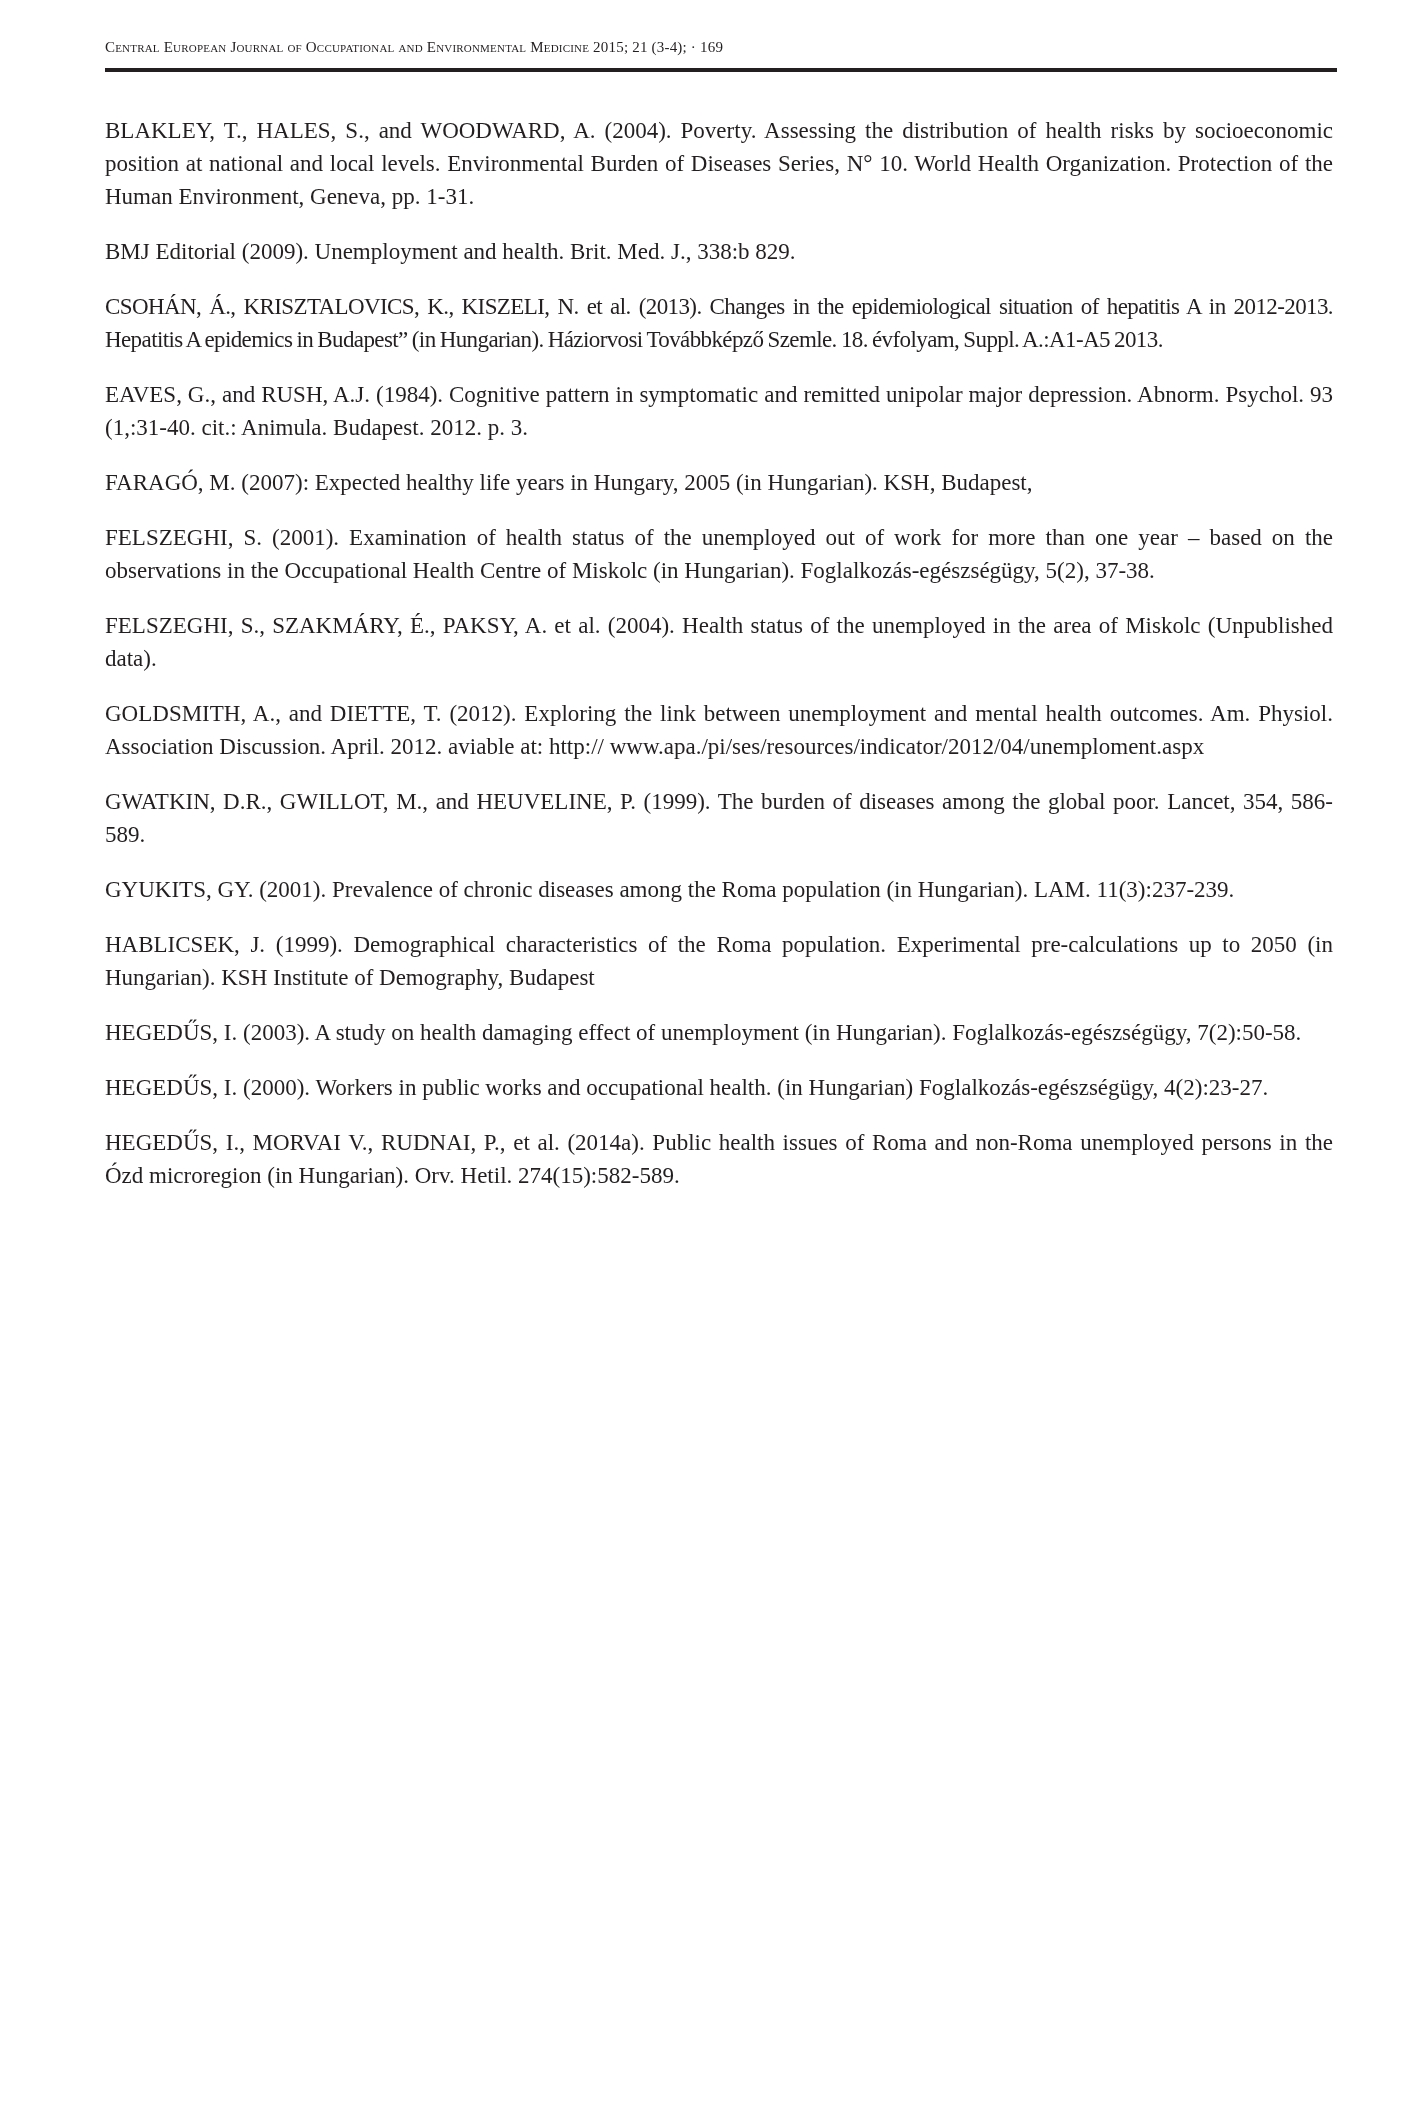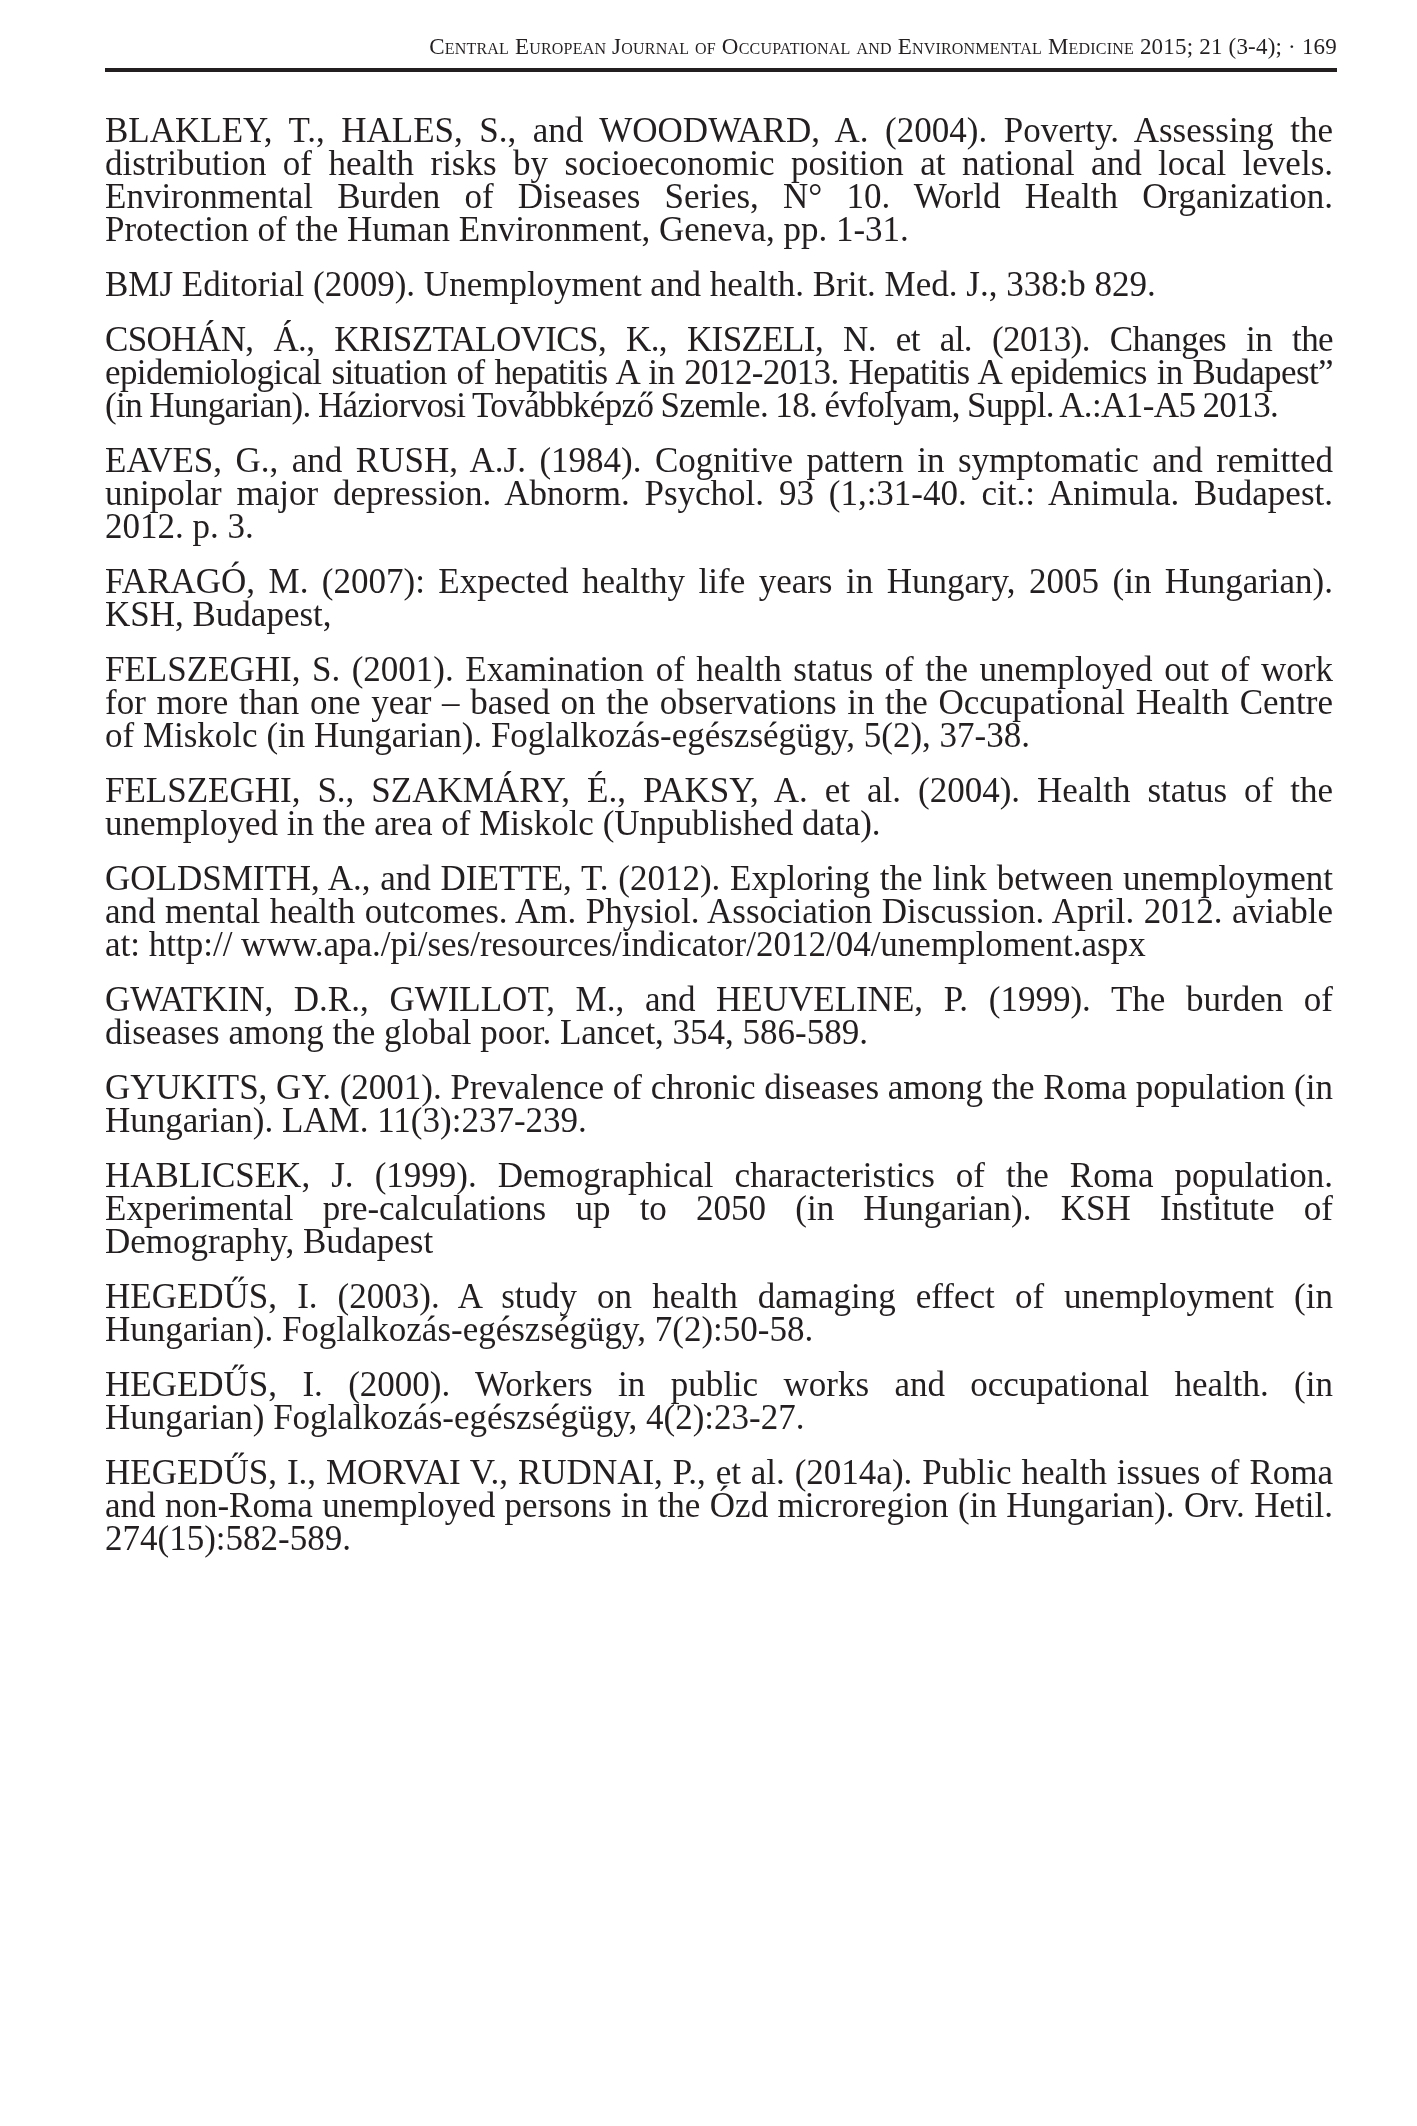--- a/index.html
+++ b/index.html
@@ -12,36 +12,35 @@
     color: #231f20;
   }
   .page {
     position: absolute;
     left: 105px;
     top: 0;
     width: 1232px;
   }
   .running-header {
     margin-top: 34px;
-    text-align: right;
-    font-size: 23px;
+    font-size: 15px;
     line-height: 26px;
     font-variant: small-caps;
     letter-spacing: 0.2px;
     white-space: nowrap;
   }
   .running-header .num { font-variant: normal; }
   .header-rule {
     height: 4px;
     background: #231f20;
     margin-top: 8px;
   }
   .references { margin-top: 42px; }
   .ref {
-    font-size: 35px;
+    font-size: 23px;
     line-height: 33px;
     text-align: justify;
     margin: 0 4px 22px 0;
   }
   .ref .italic { font-style: italic; }
   .ref.tight { letter-spacing: -0.6px; word-spacing: -1px; }
 </style>
 </head>
 <body>
 

